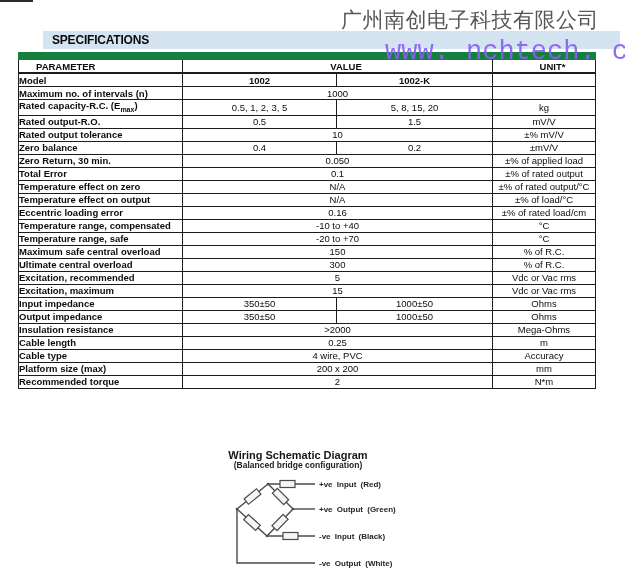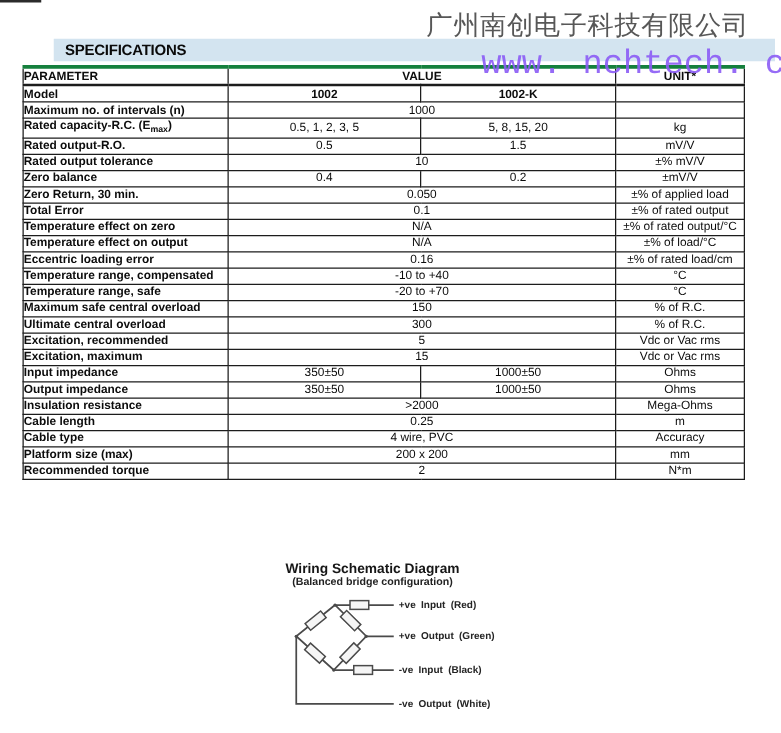--- a/index.html
+++ b/index.html
@@ -28,21 +28,21 @@
   }
   table.spec{
     position:absolute;left:18px;top:52px;width:577px;z-index:2;
     border-collapse:collapse;table-layout:fixed;
     font-size:9.5px;color:#0c0c0c;
   }
   table.spec td,table.spec th{
     border:1px solid #1c1c1c;height:12px;padding:0;line-height:11px;
     white-space:nowrap;overflow:hidden;
   }
-  table.spec thead th{border-top:3px solid #15803d;border-bottom:2px solid #1c1c1c;}
+  table.spec thead th{border-top:8px solid #15803d;border-bottom:2px solid #1c1c1c;padding-left:17px;}
   th.param-h,td.param{text-align:left;padding-left:8px;font-weight:bold;}
   th.value-h,th.unit-h{text-align:center;font-weight:bold;}
   td.val,td.unit{text-align:center;font-weight:normal;}
   td.strong{font-weight:bold;}
   td.param sub{font-size:7px;}
   .diag-title{
     position:absolute;left:182px;top:449px;width:232px;text-align:center;
     font-weight:bold;font-size:11px;color:#161616;z-index:2;
   }
   .diag-subtitle{

